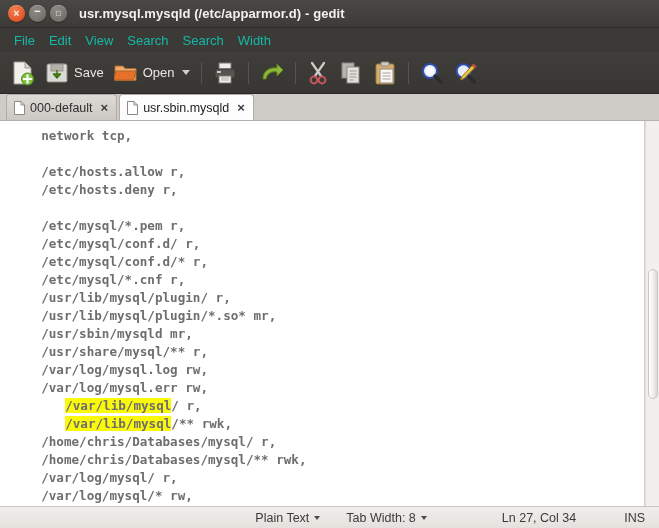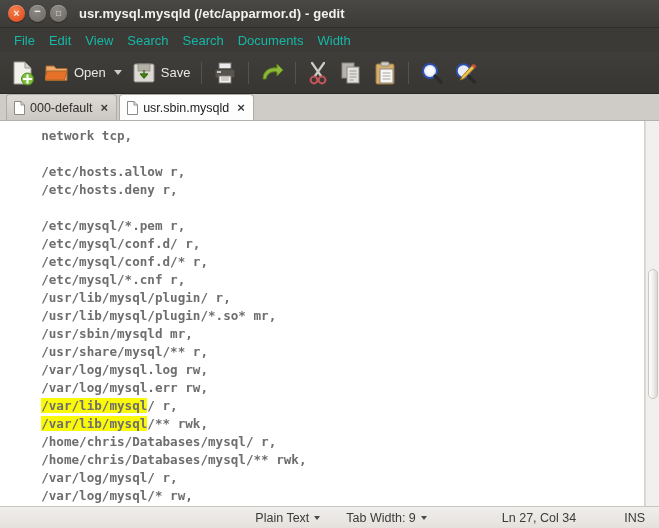--- a/index.html
+++ b/index.html
@@ -128,21 +128,21 @@
   .codearea {
     position: absolute;
     left: 26px; top: 6px;
     font-family: "DejaVu Sans Mono", "Liberation Mono", monospace;
     font-size: 12.6px;
     line-height: 18px;
     color: #6e6e6e;
     white-space: pre;
   }
   .line { height: 18px; white-space: pre; }
-  .hl { background: #fbf90a; color: #6e6e6e; }
+  .hl { background: #fbf90a; color: #6e6e6e; margin-left: 24px; }
 
   
   .vscroll {
     position: absolute; right: 0; top: 121px;
     width: 14px; height: 385px;
     background: #f2f0ee;
     border-left: 1px solid #dedad5;
   }
   .vthumb {
     position: absolute;
@@ -191,51 +191,50 @@
     </div>
     <div class="wtitle">usr.mysql.mysqld (/etc/apparmor.d) - gedit</div>
   </div>
 
   <div class="menubar">
     <div class="menuitem">File</div>
     <div class="menuitem">Edit</div>
     <div class="menuitem">View</div>
     <div class="menuitem">Search</div>
     <div class="menuitem">Search</div>
-    <div class="menuitem">Documents</div>
     <div class="menuitem">Width</div>
   </div>
 
   <div class="toolbar">
 
     <div class="tb">
       <svg class="ico" width="24" height="26" viewBox="0 0 24 26">
         <path d="M3 2 h11 l6 6 v16 h-17 z" fill="#f2f0ea" stroke="#9b9890" stroke-width="1"></path>
         <path d="M14 2 v6 h6 z" fill="#d8d5cd" stroke="#9b9890" stroke-width="1"></path>
         <circle cx="16.5" cy="19" r="6" fill="#7fc13a" stroke="#4f8b1d" stroke-width="1"></circle>
         <path d="M16.5 15.3 v7.4 M12.8 19 h7.4" stroke="#ffffff" stroke-width="2.2" stroke-linecap="round"></path>
       </svg>
     </div>
 
     <div class="tb">
+      <svg class="ico" width="24" height="24" viewBox="0 0 24 24">
+        <rect x="2" y="3" width="20" height="18" rx="1.5" fill="#dcdad4" stroke="#8d8a83" stroke-width="1"></rect>
+        <rect x="6" y="3" width="12" height="7" fill="#b4b1a9" stroke="#8d8a83" stroke-width=".8"></rect>
+        <path d="M12 9 v7 M8.5 13 l3.5 4 l3.5 -4 z" fill="#5fa31e" stroke="#3c7310" stroke-width="1.4" stroke-linejoin="round"></path>
+      </svg>
+      <span class="lbl">Save</span>
+    </div>
+
+    <div class="tb">
       <svg class="ico" width="24" height="22" viewBox="0 0 24 22">
         <path d="M1 4 h8 l2 2.5 h11 v12 h-21 z" fill="#f0ab6e" stroke="#a9662c" stroke-width="1"></path>
         <path d="M2 9 h20 l-2.5 9 h-20 z" fill="#e8712a" stroke="#a9662c" stroke-width="1"></path>
       </svg>
       <span class="lbl">Open</span>
       <span class="caret"></span>
-    </div>
-
-    <div class="tb">
-      <svg class="ico" width="24" height="24" viewBox="0 0 24 24">
-        <rect x="2" y="3" width="20" height="18" rx="1.5" fill="#dcdad4" stroke="#8d8a83" stroke-width="1"></rect>
-        <rect x="6" y="3" width="12" height="7" fill="#b4b1a9" stroke="#8d8a83" stroke-width=".8"></rect>
-        <path d="M12 9 v7 M8.5 13 l3.5 4 l3.5 -4 z" fill="#5fa31e" stroke="#3c7310" stroke-width="1.4" stroke-linejoin="round"></path>
-      </svg>
-      <span class="lbl">Save</span>
     </div>
 
     <div class="tbsep"></div>
 
     <div class="tb">
       <svg class="ico" width="24" height="24" viewBox="0 0 24 24">
         <rect x="6" y="2" width="12" height="6" fill="#ececec" stroke="#7a7772" stroke-width="1"></rect>
         <rect x="2" y="8" width="20" height="9" rx="1.5" fill="#57544f" stroke="#3a3835" stroke-width="1"></rect>
         <rect x="4" y="10" width="4" height="2" fill="#c9c6c0"></rect>
         <rect x="6" y="15" width="12" height="7" fill="#f6f5f3" stroke="#7a7772" stroke-width="1"></rect>
@@ -327,21 +326,21 @@
     <div class="vthumb" id="vthumb" style="top: 148px; height: 130px;"></div>
   </div>
 
   <div class="statusbar">
     <div class="spacer"></div>
     <div class="sitem" style="margin-right:26px;">
       <span>Plain Text</span>
       <span class="scaret"></span>
     </div>
     <div class="sitem" style="margin-right:44px;">
-      <span>Tab Width: 9</span>
+      <span>Tab Width: 8</span>
       <span class="scaret"></span>
     </div>
     <div class="sitem" style="margin-right:48px;margin-left:31px;">
       <span>Ln 27, Col 34</span>
     </div>
     <div class="sitem" style="margin-right:14px;">
       <span>INS</span>
     </div>
   </div>
 

